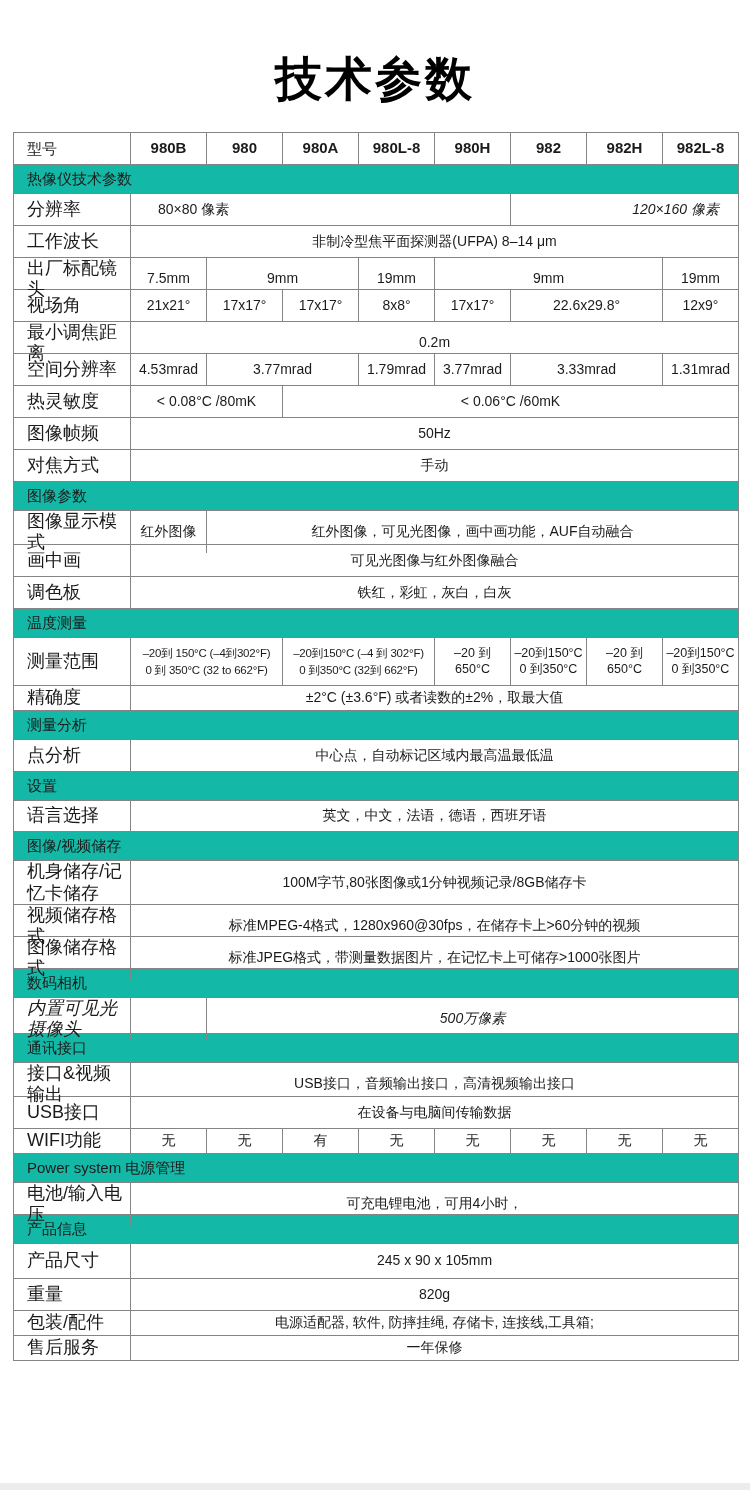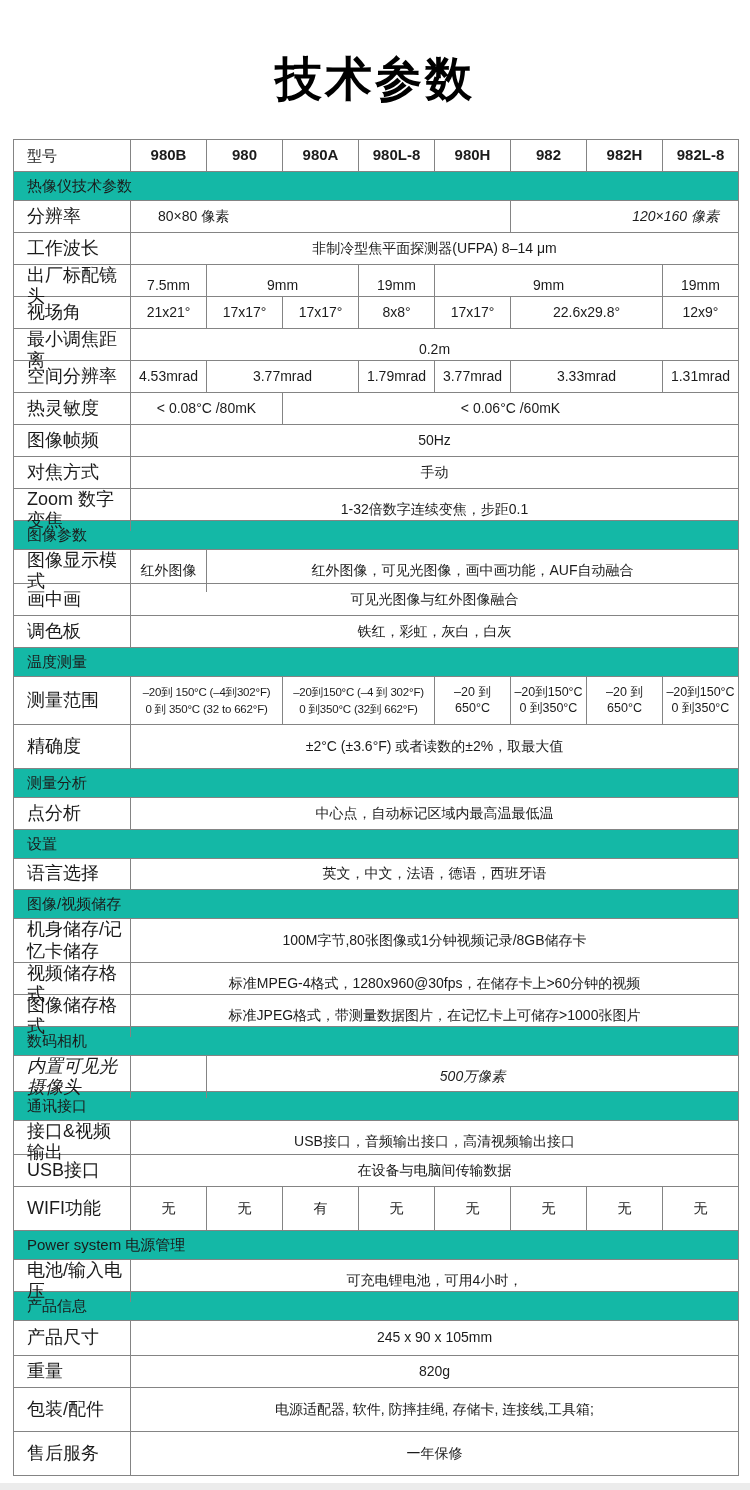--- a/index.html
+++ b/index.html
@@ -9,21 +9,21 @@
     position:relative; height:1490px; overflow:hidden;
     font-family:"Liberation Sans","DejaVu Sans",sans-serif;
     color:var(--ink);
   }
   .title-wrap{ padding-top:50px; text-align:center; }
   .page-title{
     font-size:47px; font-weight:bold; letter-spacing:3px; line-height:58px;
     color:#000;
   }
   .spec{
-    position:absolute; left:13px; top:139px; width:726px;
+    position:absolute; left:13px; top:132px; width:726px;
     border:1px solid var(--bc); background:#fff;
   }
   .row{
     display:grid; grid-template-columns:116px repeat(8,1fr);
     border-top:1px solid var(--bc);
   }
   .row:first-child{ border-top:none; }
   .cell{
     border-left:1px solid var(--bc);
     display:flex; align-items:center; justify-content:center;
@@ -38,21 +38,21 @@
   }
   .hed .cell{ font-weight:bold; font-size:15px; }
   .hed .lab{ font-weight:normal; }
   .sec{
     display:flex; align-items:center; padding-left:13px;
     background:#14b8a6; border-top:1px solid var(--bc);
     font-size:15px;
   }
   
   .h29{ height:29px; } .h31{ height:31px; } .h32{ height:32px; }
-  .h33{ height:44px; } .h34{ height:34px; } .h35{ height:35px; }
+  .h33{ height:25px; } .h34{ height:34px; } .h35{ height:35px; }
   .h36{ height:36px;font-style:italic; } .h44{ height:44px; } .h48{ height:48px; }
   
   .s2{ grid-column:span 2; } .s3{ grid-column:span 3; }
   .s5{ grid-column:span 5; } .s6{ grid-column:span 6; }
   .s7{ grid-column:span 7; } .s8{ grid-column:span 8; }
   
   .res-a{ justify-content:flex-start; padding-left:27px; }
   .res-b{ justify-content:flex-end; padding-right:19px;font-style:italic; }
   
   .two{ flex-direction:column; }
@@ -141,24 +141,20 @@
   <div class="row h32">
     <div class="cell lab">图像帧频</div>
     <div class="cell s8">50Hz</div>
   </div>
 
   <div class="row h32">
     <div class="cell lab">对焦方式</div>
     <div class="cell s8">手动</div>
   </div>
 
-  <div class="row h32">
-    <div class="cell lab">Zoom 数字变焦</div>
-    <div class="cell s8">1-32倍数字连续变焦，步距0.1</div>
-  </div>
 
   <div class="sec h29">图像参数</div>
 
   <div class="row h34">
     <div class="cell lab">图像显示模式</div>
     <div class="cell">红外图像</div>
     <div class="cell s7">红外图像，可见光图像，画中画功能，AUF自动融合</div>
   </div>
 
   <div class="row h32">

